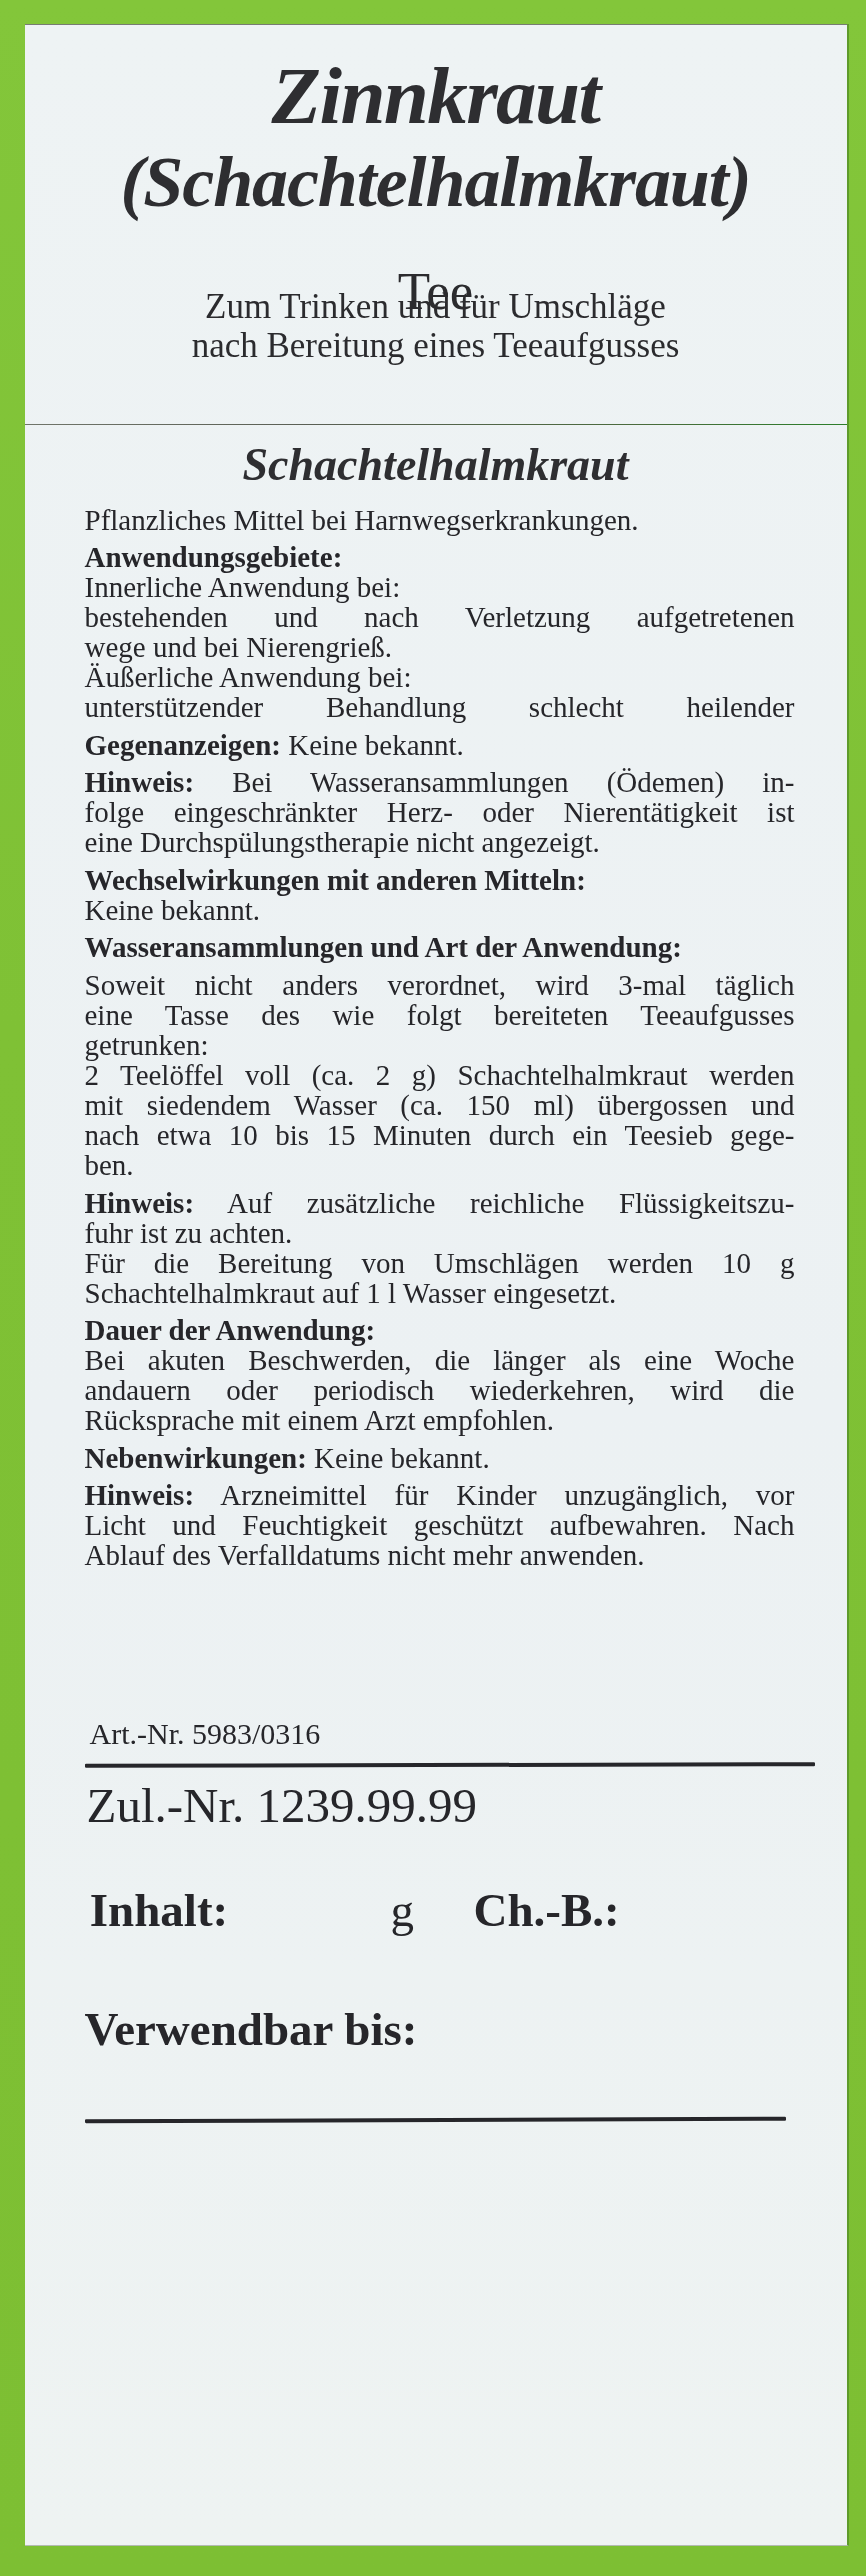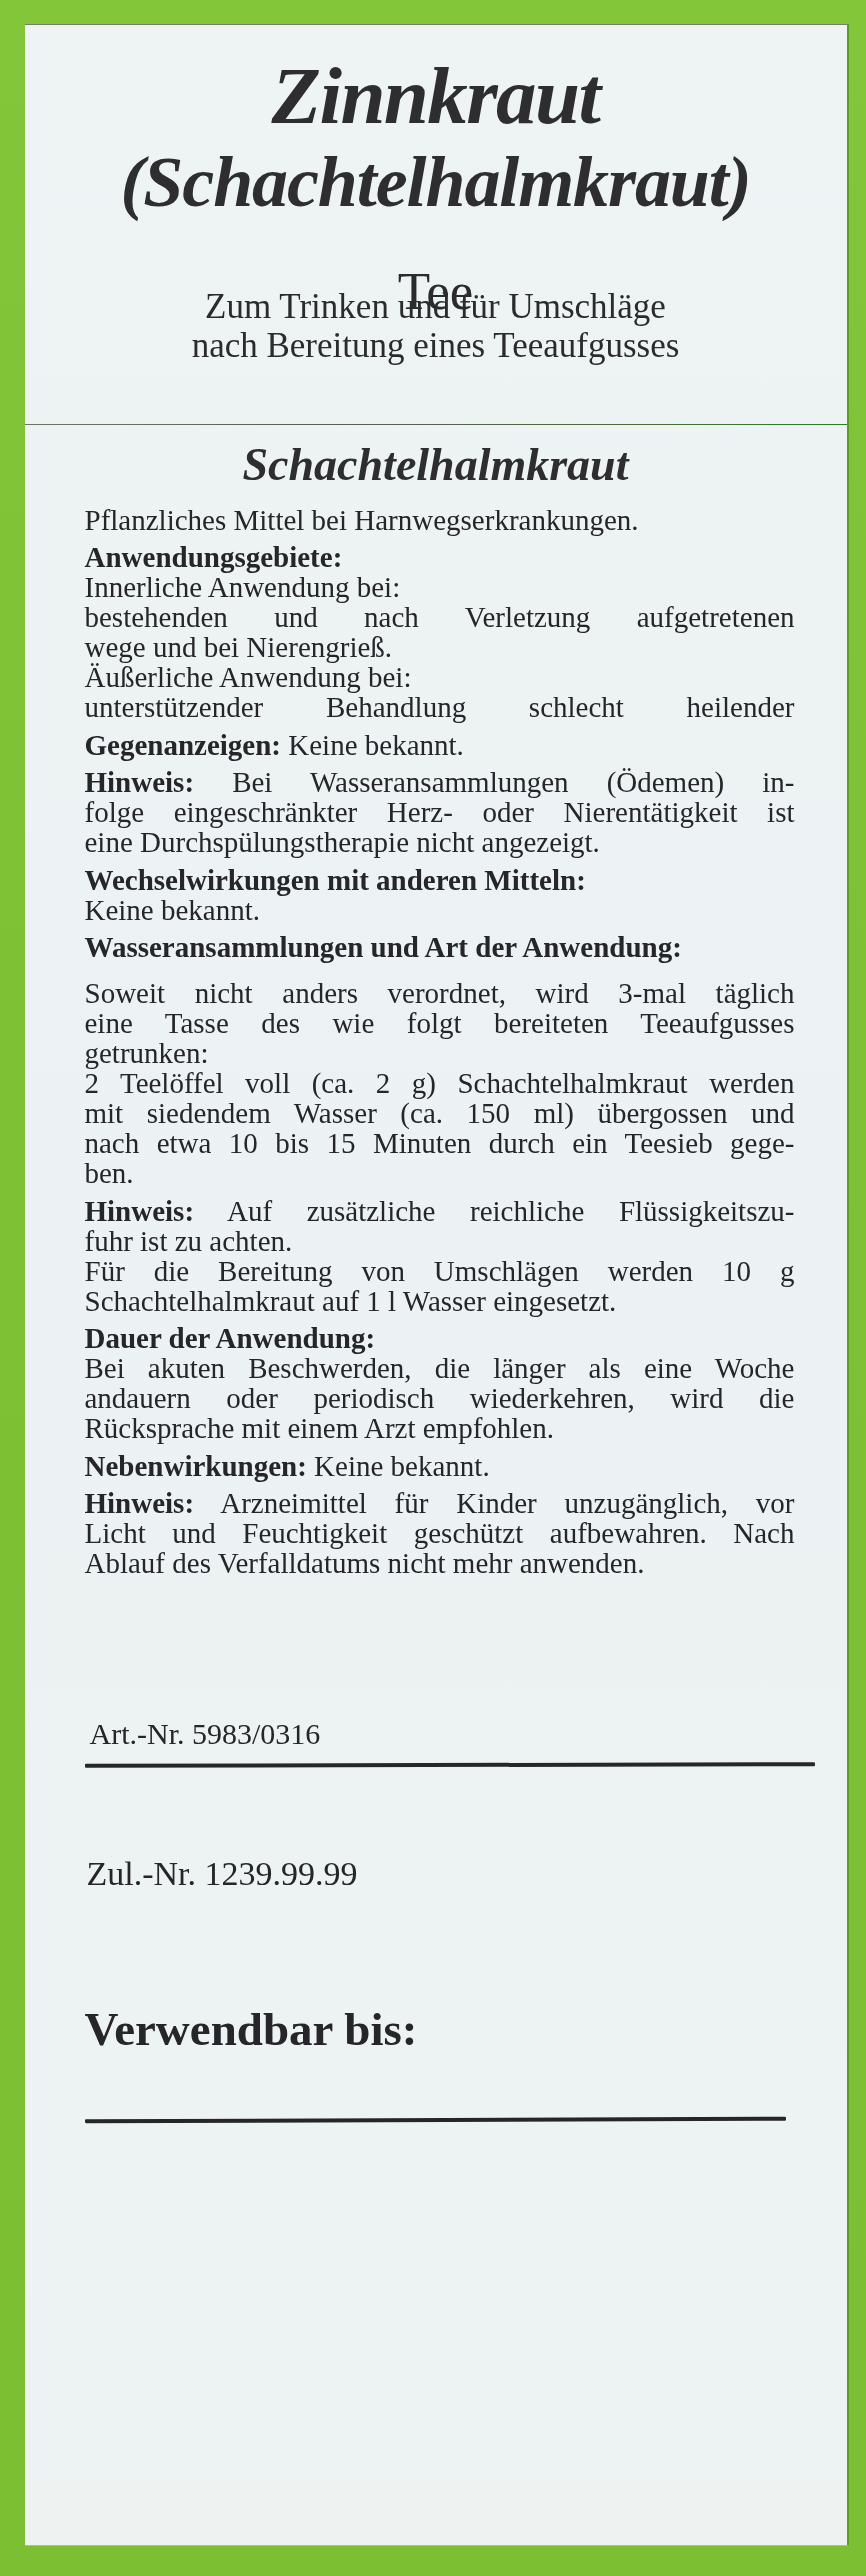--- a/index.html
+++ b/index.html
@@ -52,35 +52,35 @@
     font-size:46px;line-height:55px;font-weight:700;font-style:italic;
     text-align:center;color:#2e2e31;white-space:nowrap;
   }
   .body{
     position:absolute;top:481px;left:60px;width:710px;
     font-size:29px;line-height:30px;color:#26262a;
   }
   .ln{margin:0;}
   .just{text-align:justify;text-align-last:justify;}
   .gap{margin-top:7.5px;}
-  .gap-sm{margin-top:16px;}
+  .gap-sm{margin-top:8px;}
   .intro{margin-bottom:7.5px;}
   .ln b{font-weight:700;}
   .artnr{
     position:absolute;top:1694px;left:65px;
     font-size:30px;line-height:32px;
   }
   .rule-thick{
     position:absolute;height:3.7px;background:#26262a;border-radius:1.1px;
   }
   .r2{top:1739px;left:60px;width:730px;transform:rotate(-0.12deg);}
   .r3{top:2094px;left:60px;width:701px;transform:rotate(-0.2deg);}
   .zulnr{
-    position:absolute;top:1828px;left:62px;
-    font-size:34px;line-height:43px;
+    position:absolute;top:1760px;left:62px;
+    font-size:49px;line-height:43px;
   }
   .inhalt-row{
     position:absolute;top:1861px;left:60px;width:710px;height:53px;
     font-size:47px;line-height:51px;font-weight:700;
   }
   .inhalt-row .lbl{position:absolute;left:5.3px;top:0;}
   .inhalt-row .unit{position:absolute;left:306px;top:0;font-weight:400;}
   .inhalt-row .chb{position:absolute;left:389px;top:0;}
   .verwendbar{
     position:absolute;top:1980px;left:60px;
@@ -147,20 +147,25 @@
       <p class="ln just"><span>Licht und Feuchtigkeit geschützt aufbewahren. Nach</span></p>
       <p class="ln"><span>Ablauf des Verfalldatums nicht mehr anwenden.</span></p>
     </div>
 
     <div class="artnr">Art.-Nr. 5983/0316</div>
 
     <div class="rule-thick r2"></div>
 
     <div class="zulnr">Zul.-Nr. 1239.99.99</div>
 
+    <div class="inhalt-row">
+      <span class="lbl">Inhalt:</span>
+      <span class="unit">g</span>
+      <span class="chb">Ch.-B.:</span>
+    </div>
 
     <div class="verwendbar">Verwendbar bis:</div>
 
     <div class="rule-thick r3"></div>
 
   </div>
 </div>
 
 
 </body></html>

